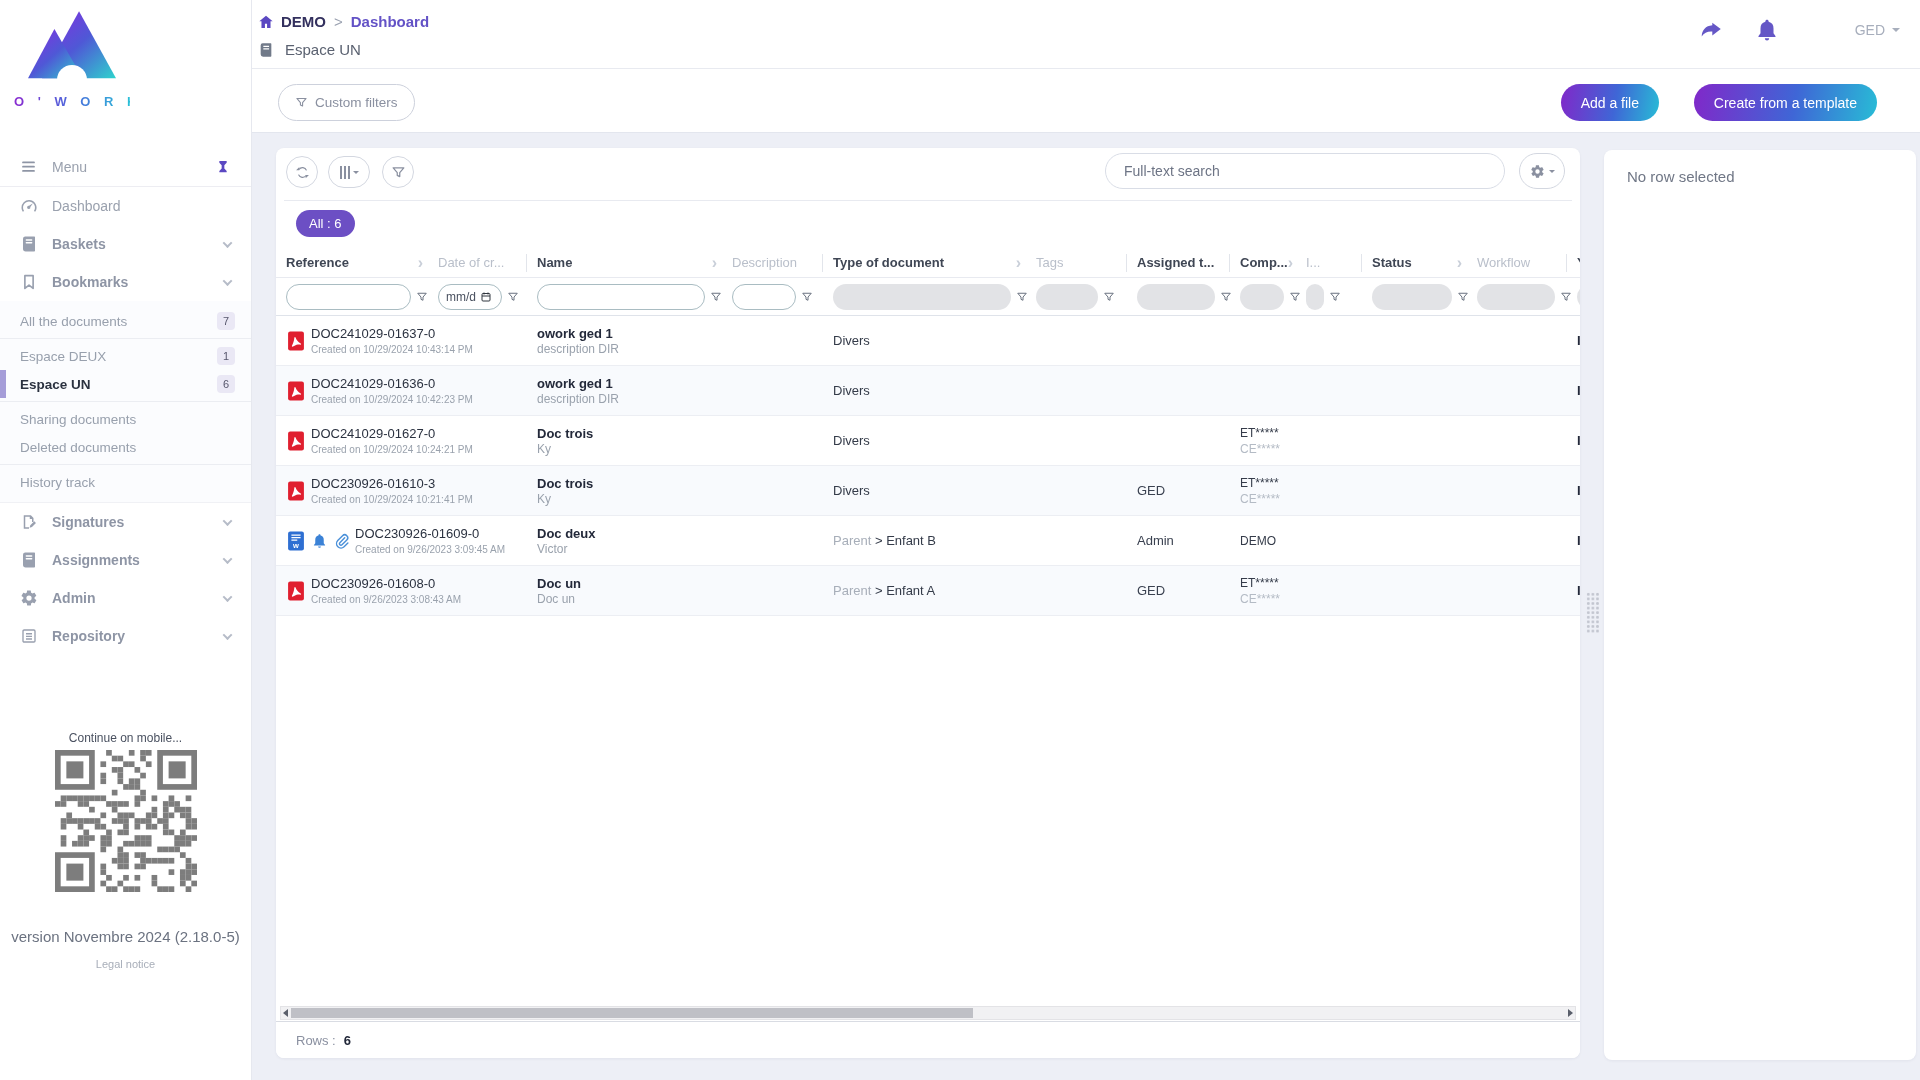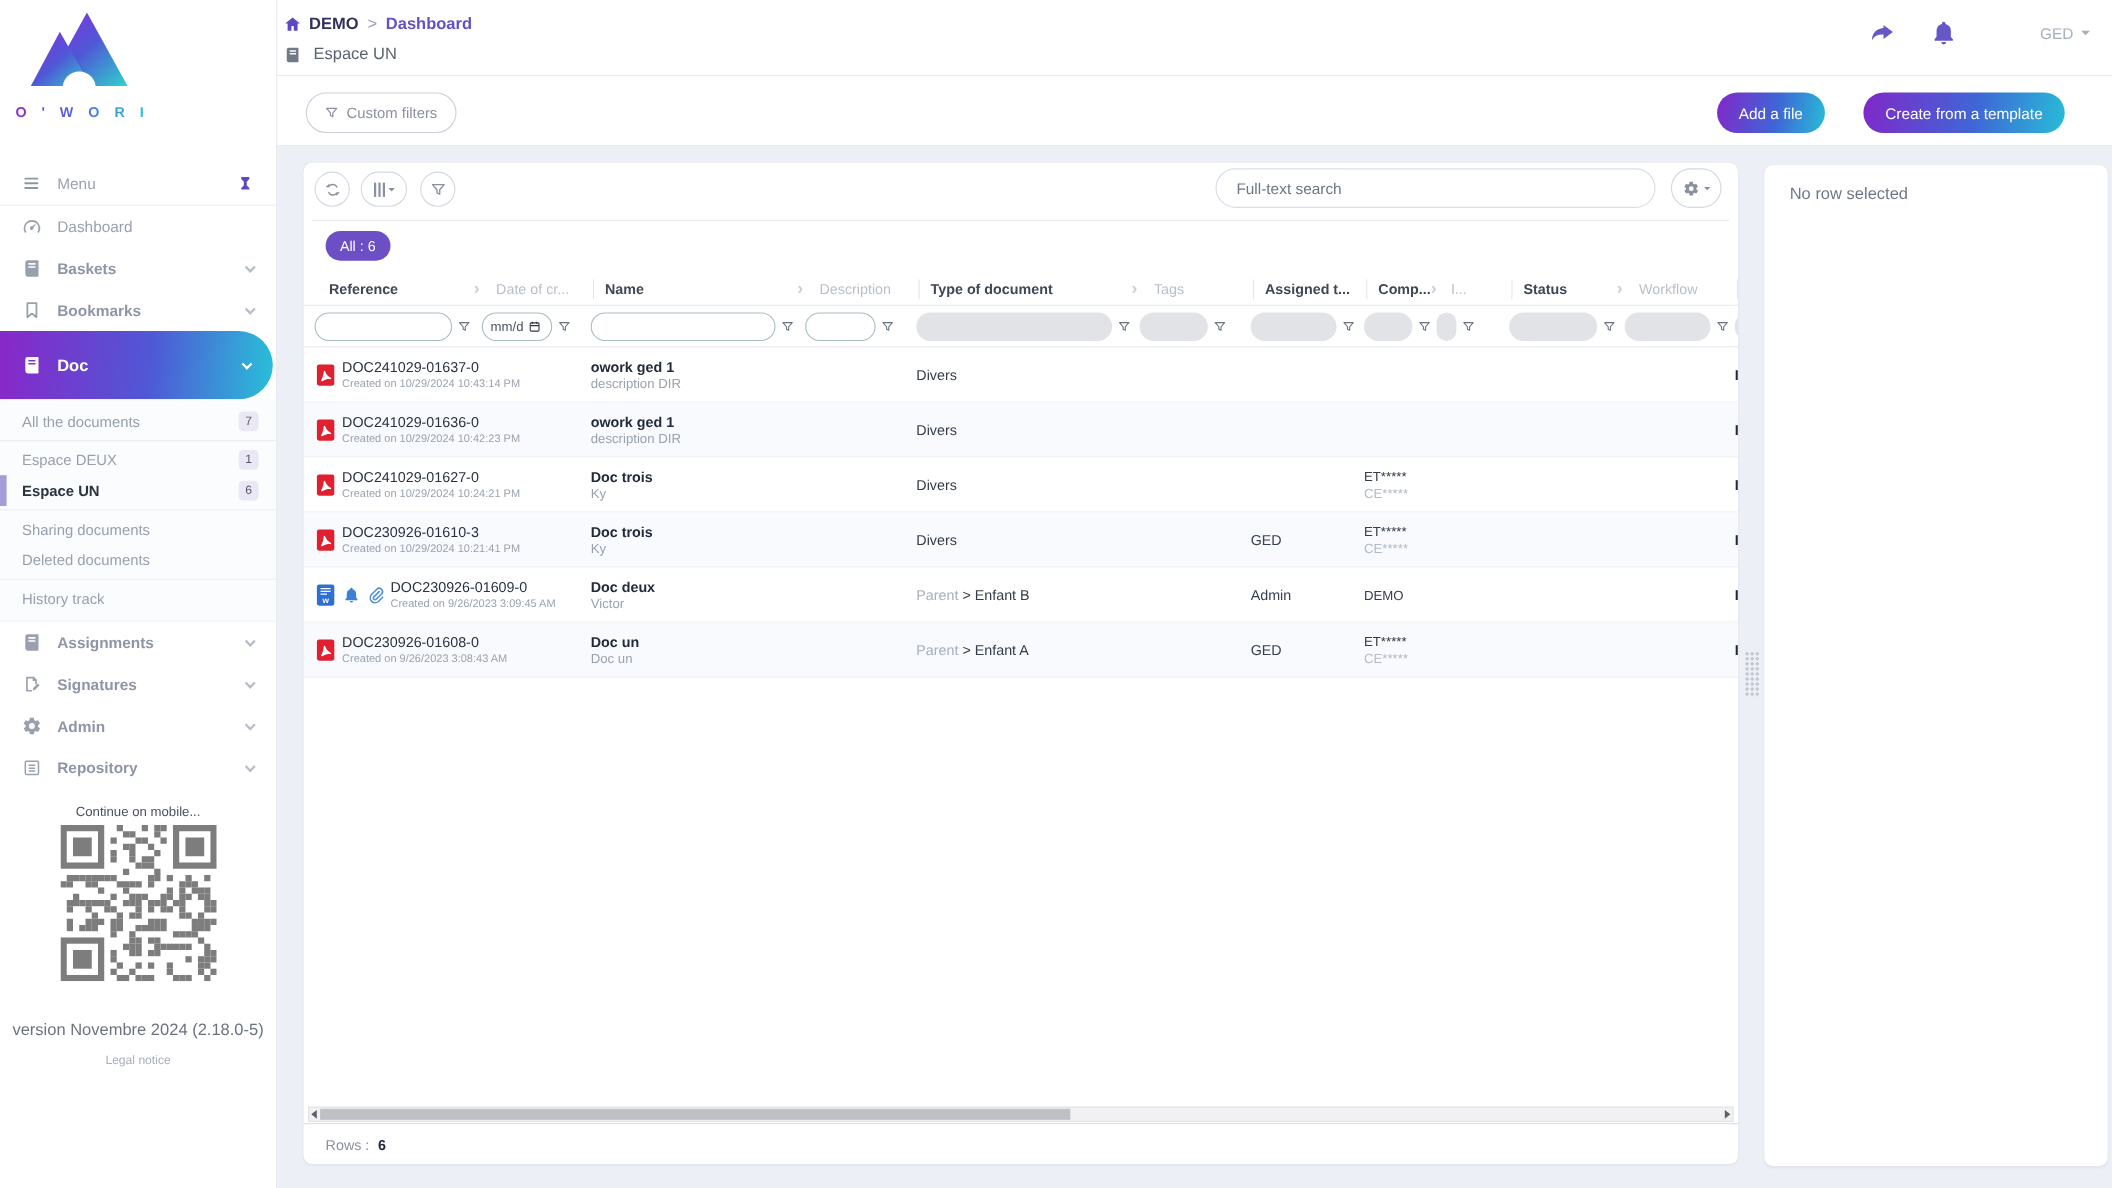--- a/index.html
+++ b/index.html
@@ -179,36 +179,20 @@
         </div>
         <div class="nav-item">
           <span class="nav-ico">
             <svg viewBox="0 0 24 24" fill="none" stroke="currentColor" stroke-width="2.2" stroke-linejoin="round">
               <path d="M6.5 3.5h11v17l-5.5-4.4-5.5 4.4z"></path>
             </svg>
           </span>
           <span>Bookmarks</span>
           <span class="chev"></span>
         </div>
-        <div class="nav-item active">
-          <span class="nav-ico">
-            <svg viewBox="0 0 24 24">
-              <defs>
-                <mask id="bm2">
-                  <rect width="24" height="24" fill="#fff"></rect>
-                  <rect x="7.5" y="5.6" width="9" height="1.9" rx=".9" fill="#000"></rect>
-                  <rect x="7.5" y="9.4" width="9" height="1.9" rx=".9" fill="#000"></rect>
-                </mask>
-              </defs>
-              <path fill="currentColor" mask="url(#bm2)" d="M7 2h12.2c.5 0 .8.4.8.9V21c0 .6-.4 1-1 1H7.6A3.6 3.6 0 0 1 4 18.4V5a3 3 0 0 1 3-3z"></path>
-            </svg>
-          </span>
-          <span>Doc</span>
-          <span class="chev"></span>
-        </div>
       </div>
     <div class="sub">
         <div class="sub-item">
           <span>All the documents</span>
           <span class="badge">7</span>
         </div>
         <div class="sub-div"></div>
         <div class="sub-item">
           <span>Espace DEUX</span>
           <span class="badge">1</span>
@@ -223,44 +207,44 @@
         </div>
         <div class="sub-item">
           <span>Deleted documents</span>
         </div>
         <div class="sub-div"></div>
         <div class="sub-item">
           <span>History track</span>
         </div>
       </div>
     <div>
+        <div class="nav-item">
+          <span class="nav-ico">
+            <svg viewBox="0 0 24 24" fill="currentColor">
+              <path d="M5 3h9.5L18 6.5V12h-2V8h-3V5H7v14h5v2H5z"></path>
+              <path d="M12.8 19.6l.9-3.2 5.3-5.3 2.3 2.3-5.3 5.3-3.2.9z"></path>
+            </svg>
+          </span>
+          <span>Signatures</span>
+          <span class="chev"></span>
+        </div>
         <div class="nav-item">
           <span class="nav-ico">
             <svg viewBox="0 0 24 24">
               <defs>
                 <mask id="bm3">
                   <rect width="24" height="24" fill="#fff"></rect>
                   <rect x="7.5" y="5.6" width="9" height="1.9" rx=".9" fill="#000"></rect>
                   <rect x="7.5" y="9.4" width="9" height="1.9" rx=".9" fill="#000"></rect>
                 </mask>
               </defs>
               <path fill="currentColor" mask="url(#bm3)" d="M7 2h12.2c.5 0 .8.4.8.9V21c0 .6-.4 1-1 1H7.6A3.6 3.6 0 0 1 4 18.4V5a3 3 0 0 1 3-3z"></path>
             </svg>
           </span>
           <span>Assignments</span>
-          <span class="chev"></span>
-        </div>
-        <div class="nav-item">
-          <span class="nav-ico">
-            <svg viewBox="0 0 24 24" fill="currentColor">
-              <path d="M5 3h9.5L18 6.5V12h-2V8h-3V5H7v14h5v2H5z"></path>
-              <path d="M12.8 19.6l.9-3.2 5.3-5.3 2.3 2.3-5.3 5.3-3.2.9z"></path>
-            </svg>
-          </span>
-          <span>Signatures</span>
           <span class="chev"></span>
         </div>
         <div class="nav-item">
           <span class="nav-ico">
             <svg viewBox="0 0 24 24" fill="currentColor">
               <path d="M19.4 13c0-.3.1-.7.1-1s0-.7-.1-1l2.1-1.6c.2-.2.3-.5.1-.7l-2-3.5c-.1-.2-.4-.3-.6-.2l-2.5 1a7 7 0 0 0-1.7-1l-.4-2.6c0-.3-.2-.4-.5-.4h-4c-.3 0-.5.2-.5.4l-.4 2.7c-.6.2-1.2.6-1.7 1l-2.5-1c-.2-.1-.5 0-.6.2l-2 3.5c-.1.2-.1.5.1.7L4.5 11c0 .3-.1.7-.1 1s0 .7.1 1l-2.1 1.6c-.2.2-.3.5-.1.7l2 3.5c.1.2.4.3.6.2l2.5-1c.5.4 1.1.8 1.7 1l.4 2.7c0 .3.2.4.5.4h4c.3 0 .5-.2.5-.4l.4-2.7c.6-.2 1.2-.6 1.7-1l2.5 1c.2.1.5 0 .6-.2l2-3.5c.1-.2.1-.5-.1-.7L19.4 13zM12 15.5a3.5 3.5 0 1 1 0-7 3.5 3.5 0 0 1 0 7z"></path>
             </svg>
           </span>
           <span>Admin</span>
           <span class="chev"></span>
@@ -554,21 +538,21 @@
         <path d="M19.4 13c0-.3.1-.7.1-1s0-.7-.1-1l2.1-1.6c.2-.2.3-.5.1-.7l-2-3.5c-.1-.2-.4-.3-.6-.2l-2.5 1a7 7 0 0 0-1.7-1l-.4-2.6c0-.3-.2-.4-.5-.4h-4c-.3 0-.5.2-.5.4l-.4 2.7c-.6.2-1.2.6-1.7 1l-2.5-1c-.2-.1-.5 0-.6.2l-2 3.5c-.1.2-.1.5.1.7L4.5 11c0 .3-.1.7-.1 1s0 .7.1 1l-2.1 1.6c-.2.2-.3.5-.1.7l2 3.5c.1.2.4.3.6.2l2.5-1c.5.4 1.1.8 1.7 1l.4 2.7c0 .3.2.4.5.4h4c.3 0 .5-.2.5-.4l.4-2.7c.6-.2 1.2-.6 1.7-1l2.5 1c.2.1.5 0 .6-.2l2-3.5c.1-.2.1-.5-.1-.7L19.4 13zM12 15.5a3.5 3.5 0 1 1 0-7 3.5 3.5 0 0 1 0 7z"></path>
       </svg>
     <span class="mini-caret"></span>
   </div>
   <div class="toolbar-line"></div>
 
   <div class="all-badge">All : 6</div>
 
   <div class="tablewrap">
     <div class="thead">
-        <div class="th" style="width: 152px; margin-left: 13px;">
+        <div class="th" style="width: 152px;">
           <span>Reference</span>
           <span class="hchev">›</span>
         </div>
         <div class="th muted bordered" style="width: 99px;">
           <span>Date of cr...</span>
         </div>
         <div class="th" style="width: 195px;">
           <span>Name</span>
           <span class="hchev">›</span>
         </div>

